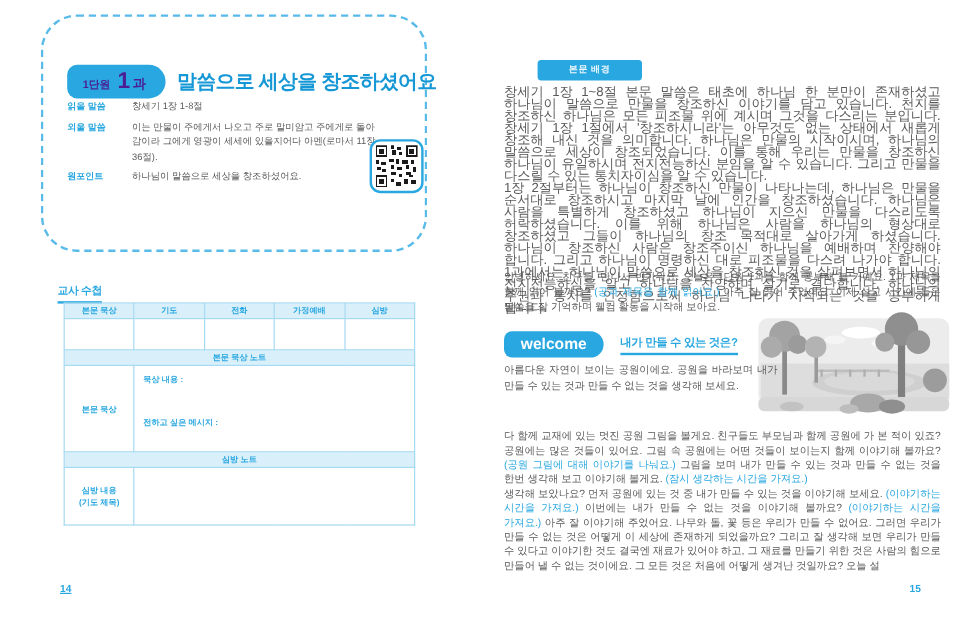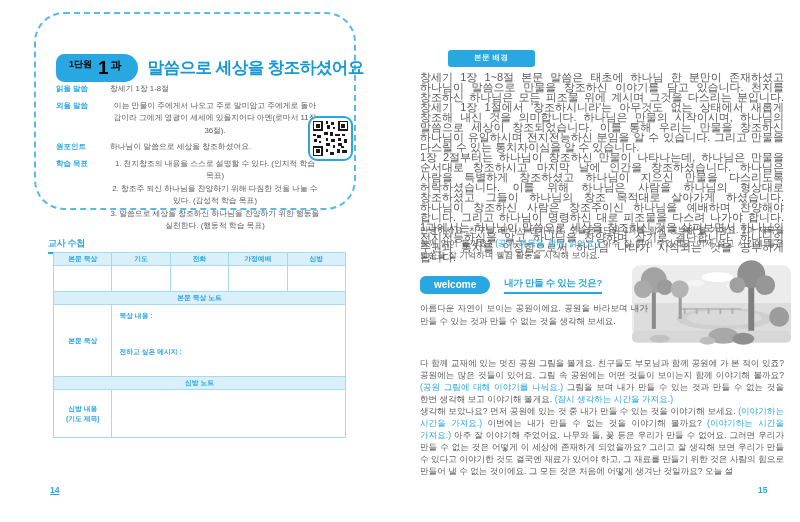--- a/index.html
+++ b/index.html
@@ -8,30 +8,30 @@
   }
   *{margin:0;padding:0;box-sizing:border-box;}
   html,body{background:#ffffff;}
   body{font-family:"Liberation Sans","DejaVu Sans",sans-serif;color:var(--body);}
   .canvas{position:relative;width:800px;height:522px;background:#fff;overflow:hidden;}
 
   
   .dash-box{position:absolute;left:34px;top:12px;width:322px;height:198px;
     border:2px dashed var(--dash);border-radius:30px;padding:40px 18px 0 20px;}
   .lesson-row{display:flex;align-items:center;gap:10px;}
-  .lesson-badge{background:var(--accent);color:#000000;display:flex;align-items:flex-start;gap:2px;
+  .lesson-badge{background:var(--accent);color:#4c1d95;display:flex;align-items:flex-end;gap:2px;
     padding:4px 16px 5px 13px;border-radius:14px 24px 24px 14px;white-space:nowrap;}
   .lesson-badge .small{font-size:9px;font-weight:bold;}
   .lesson-badge .big{font-size:19px;font-weight:bold;line-height:1;margin-left:4px;}
   .lesson-badge .suffix{font-size:11px;font-weight:bold;}
   .lesson-title{color:var(--title);font-size:16.5px;font-weight:bold;letter-spacing:-0.5px;white-space:nowrap;text-align:right;}
   .info-list{margin-top:1px;}
   .info-row{display:flex;gap:10px;margin-bottom:4px;}
   .info-label{flex:0 0 44px;color:var(--accent);font-weight:bold;font-size:7.5px;line-height:12.5px;white-space:nowrap;}
-  .info-value{font-size:7.8px;line-height:12.5px;max-width:210px;text-align:center;}
+  .info-value{font-size:7.8px;line-height:12.5px;max-width:210px;}
   .pre{white-space:pre-line;}
   .qr-wrap{position:absolute;left:272px;top:102px;width:45px;height:45px;
     border:2px solid var(--accent);border-radius:9px;padding:3px;background:#fff;}
   .qr-wrap svg{width:100%;height:100%;}
 
   .h-underline{display:inline-block;color:var(--accent);font-weight:bold;font-size:9px;
     border-bottom:2px solid var(--accent);padding-bottom:2px;letter-spacing:-0.3px;text-align:right;}
   .heading-teacher{position:absolute;left:48px;top:232px;}
 
   table.tnb{position:absolute;left:53px;top:252px;width:293px;border-collapse:collapse;
@@ -52,21 +52,21 @@
   .pn-right{left:758px;top:485px;}
 
   
   .section-badge{position:absolute;left:448px;top:50px;background:var(--accent);color:#eaf7ff;
     font-size:7.5px;font-weight:bold;padding:3px 26px 4px;border-radius:3px;letter-spacing:0.5px;}
   .bg-text{position:absolute;left:420px;top:72px;width:364px;font-size:11px;line-height:10px;
     text-align:justify;word-break:keep-all;}
   .greeting{position:absolute;left:420px;top:224px;width:364px;font-size:8.6px;line-height:12.6px;
     text-align:justify;word-break:keep-all;}
   .welcome-row{position:absolute;left:420px;top:276px;display:flex;align-items:center;gap:14px;}
-  .welcome-badge{background:var(--accent);color:#fff;font-size:10px;font-weight:bold;
+  .welcome-badge{background:var(--accent);color:#fff;font-size:13px;font-weight:bold;
     padding:3px 14px 4px;border-radius:10px 16px 16px 10px;}
   .welcome-title{font-size:9.5px;}
   .welcome-desc{position:absolute;left:420px;top:302px;width:228px;font-size:8.6px;line-height:12.6px;
     text-align:justify;word-break:keep-all;}
   .guide-heading{position:absolute;left:420px;top:336px;}
   .guide-text{position:absolute;left:420px;top:357px;width:364px;font-size:8.6px;line-height:12px;
     text-align:justify;word-break:keep-all;}
   .paren{color:var(--accent);}
   .illustration{position:absolute;left:630px;top:259px;width:164px;height:90px;}
   .illustration svg{width:100%;height:100%;}
@@ -91,26 +91,20 @@
         <span class="info-label">읽을 말씀</span>
         <span class="info-value">창세기 1장 1-8절</span>
       </div>
       <div class="info-row">
         <span class="info-label">외울 말씀</span>
         <span class="info-value">이는 만물이 주에게서 나오고 주로 말미암고 주에게로 돌아감이라 그에게 영광이 세세에 있을지어다 아멘(로마서 11장 36절).</span>
       </div>
       <div class="info-row">
         <span class="info-label">원포인트</span>
         <span class="info-value">하나님이 말씀으로 세상을 창조하셨어요.</span>
-      </div>
-      <div class="info-row">
-        <span class="info-label">학습 목표</span>
-        <span class="info-value pre">1. 천지창조의 내용을 스스로 설명할 수 있다. (인지적 학습 목표)
-2. 창조주 되신 하나님을 찬양하기 위해 다짐한 것을 나눌 수 있다. (감성적 학습 목표)
-3. 말씀으로 세상을 창조하신 하나님을 찬양하기 위한 행동을 실천한다. (행동적 학습 목표)</span>
       </div>
     </div>
 
     <div class="qr-wrap">
       <svg viewBox="0 0 25 25" shape-rendering="crispEdges">
         <rect x="0" y="0" width="7" height="7" fill="#1a1a1a"></rect>
           <rect x="1" y="1" width="5" height="5" fill="#fff"></rect>
           <rect x="2" y="2" width="3" height="3" fill="#1a1a1a"></rect>
         <rect x="18" y="0" width="7" height="7" fill="#1a1a1a"></rect>
           <rect x="19" y="1" width="5" height="5" fill="#fff"></rect>

